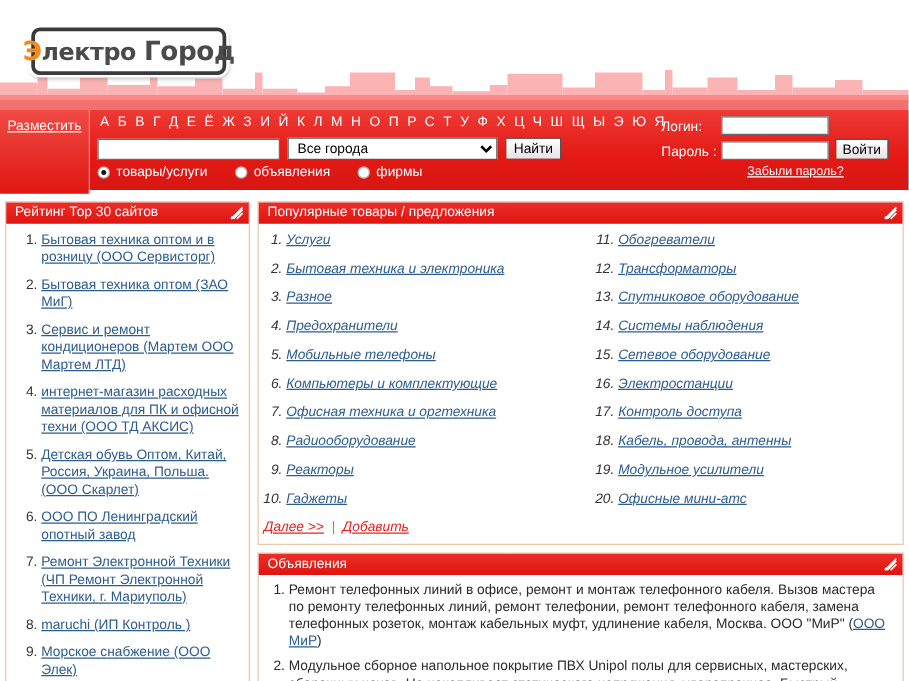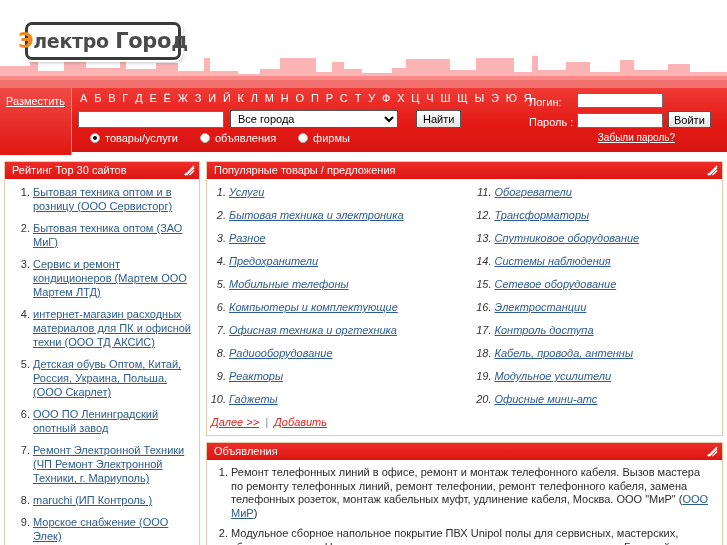--- a/index.html
+++ b/index.html
@@ -133,25 +133,24 @@
     height: 18px;
     min-width: 40px;
     border: 1px solid #555555;
     background: #f4f4f4;
     background: linear-gradient(180deg,#ffffff,#e4e4e4);
     font-size: 11px;
     font-family: "Liberation Sans", sans-serif;
     color: #000000;
     padding: 0 6px;
     cursor: pointer;
-    margin-left: 12px;
   }
   #radio-row {
     position: absolute;
-    left: 90px; top: 44px;
+    left: 78px; top: 44px;
     display: flex;
     align-items: center;
     z-index: 3;
   }
   .radio-wrap {
     display: flex;
     align-items: center;
     margin-right: 22px;
     color: #ffffff;
     font-size: 11px;

